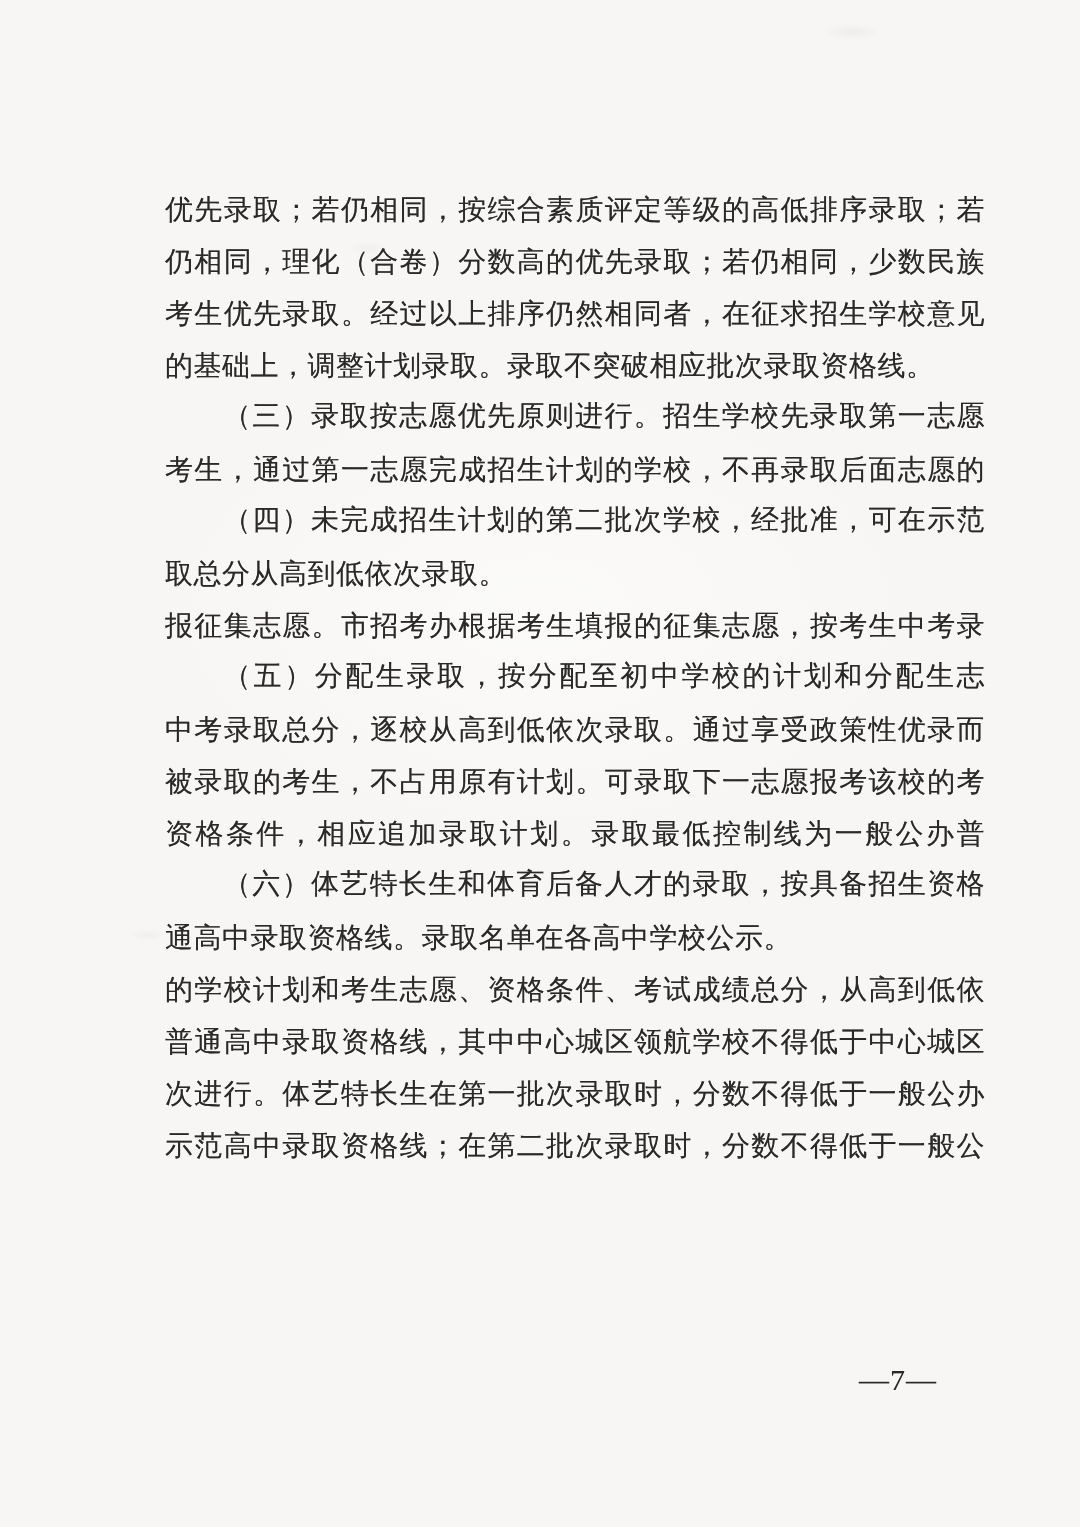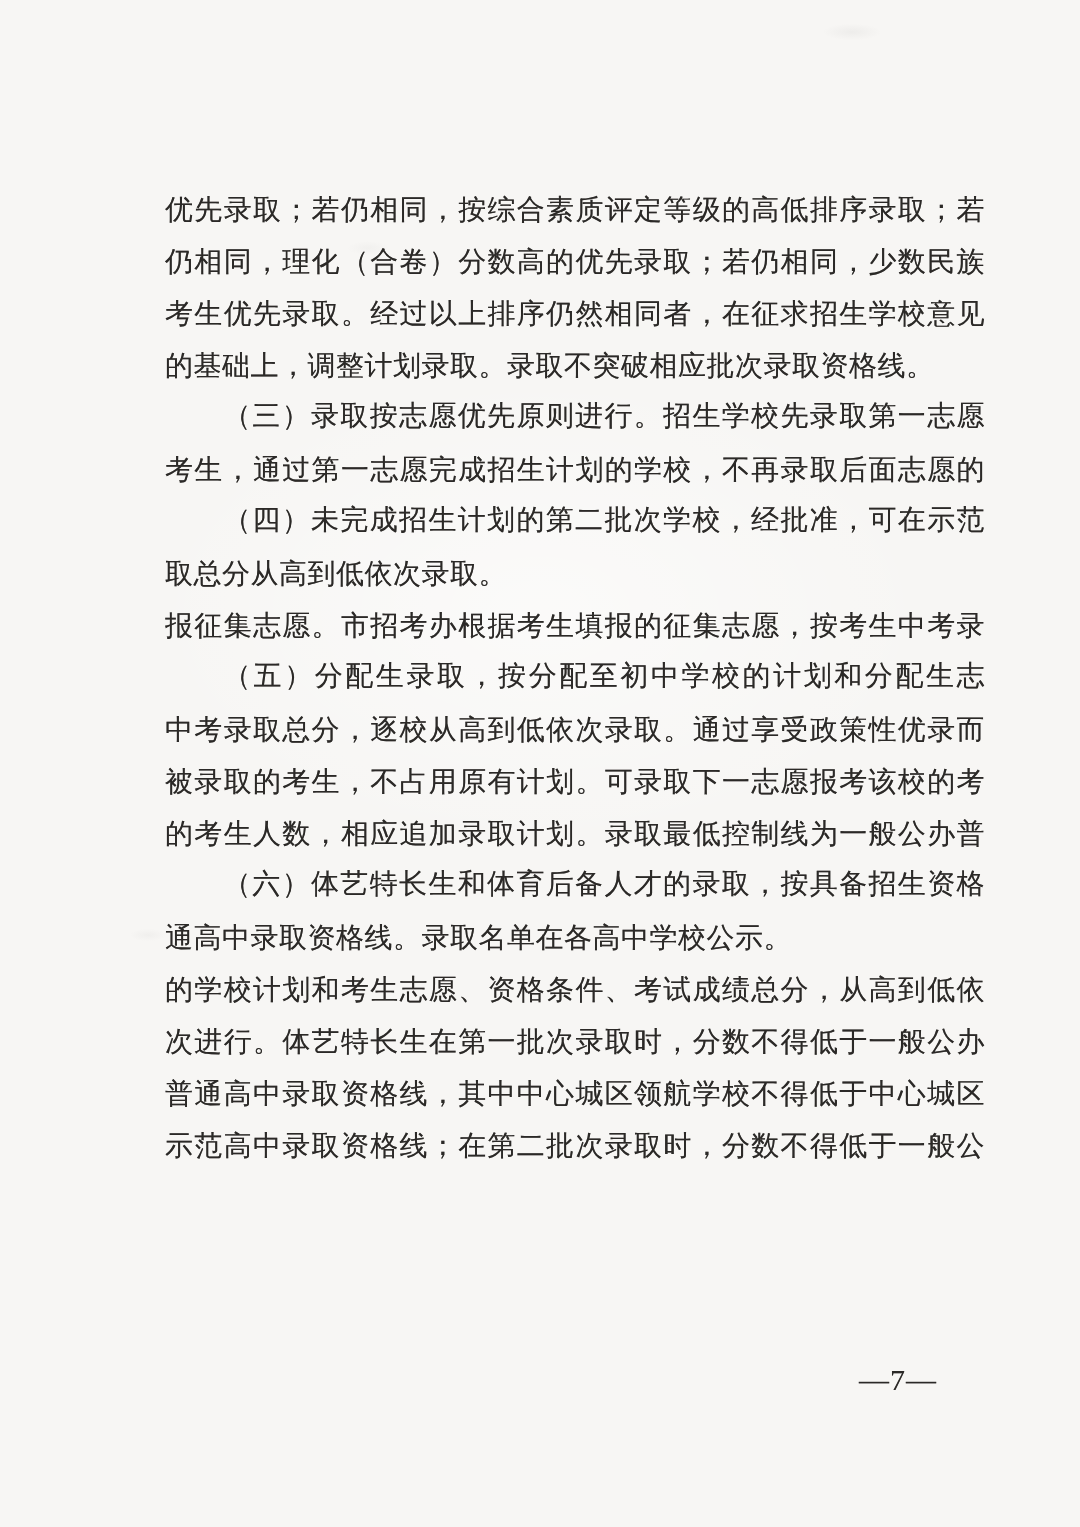--- a/index.html
+++ b/index.html
@@ -74,22 +74,22 @@
       <div class="line">考生优先录取。经过以上排序仍然相同者，在征求招生学校意见</div>
       <div class="line last">的基础上，调整计划录取。录取不突破相应批次录取资格线。</div>
       <div class="line indent">（三）录取按志愿优先原则进行。招生学校先录取第一志愿</div>
       <div class="line">考生，通过第一志愿完成招生计划的学校，不再录取后面志愿的</div>
       <div class="line indent">（四）未完成招生计划的第二批次学校，经批准，可在示范</div>
       <div class="line last">取总分从高到低依次录取。</div>
       <div class="line">报征集志愿。市招考办根据考生填报的征集志愿，按考生中考录</div>
       <div class="line indent">（五）分配生录取，按分配至初中学校的计划和分配生志愿、</div>
       <div class="line">中考录取总分，逐校从高到低依次录取。通过享受政策性优录而</div>
       <div class="line">被录取的考生，不占用原有计划。可录取下一志愿报考该校的考生</div>
-      <div class="line">的考生人数，相应追加录取计划。录取最低控制线为一般公办普</div>
+      <div class="line">资格条件，相应追加录取计划。录取最低控制线为一般公办普</div>
       <div class="line indent">（六）体艺特长生和体育后备人才的录取，按具备招生资格</div>
       <div class="line last">通高中录取资格线。录取名单在各高中学校公示。</div>
       <div class="line">的学校计划和考生志愿、资格条件、考试成绩总分，从高到低依</div>
+      <div class="line">普通高中录取资格线，其中中心城区领航学校不得低于中心城区</div>
       <div class="line">次进行。体艺特长生在第一批次录取时，分数不得低于一般公办</div>
-      <div class="line">普通高中录取资格线，其中中心城区领航学校不得低于中心城区</div>
       <div class="line">示范高中录取资格线；在第二批次录取时，分数不得低于一般公</div>
     </div>
   <div class="page-number">—7—</div>
 </div>
 
 </body></html>

